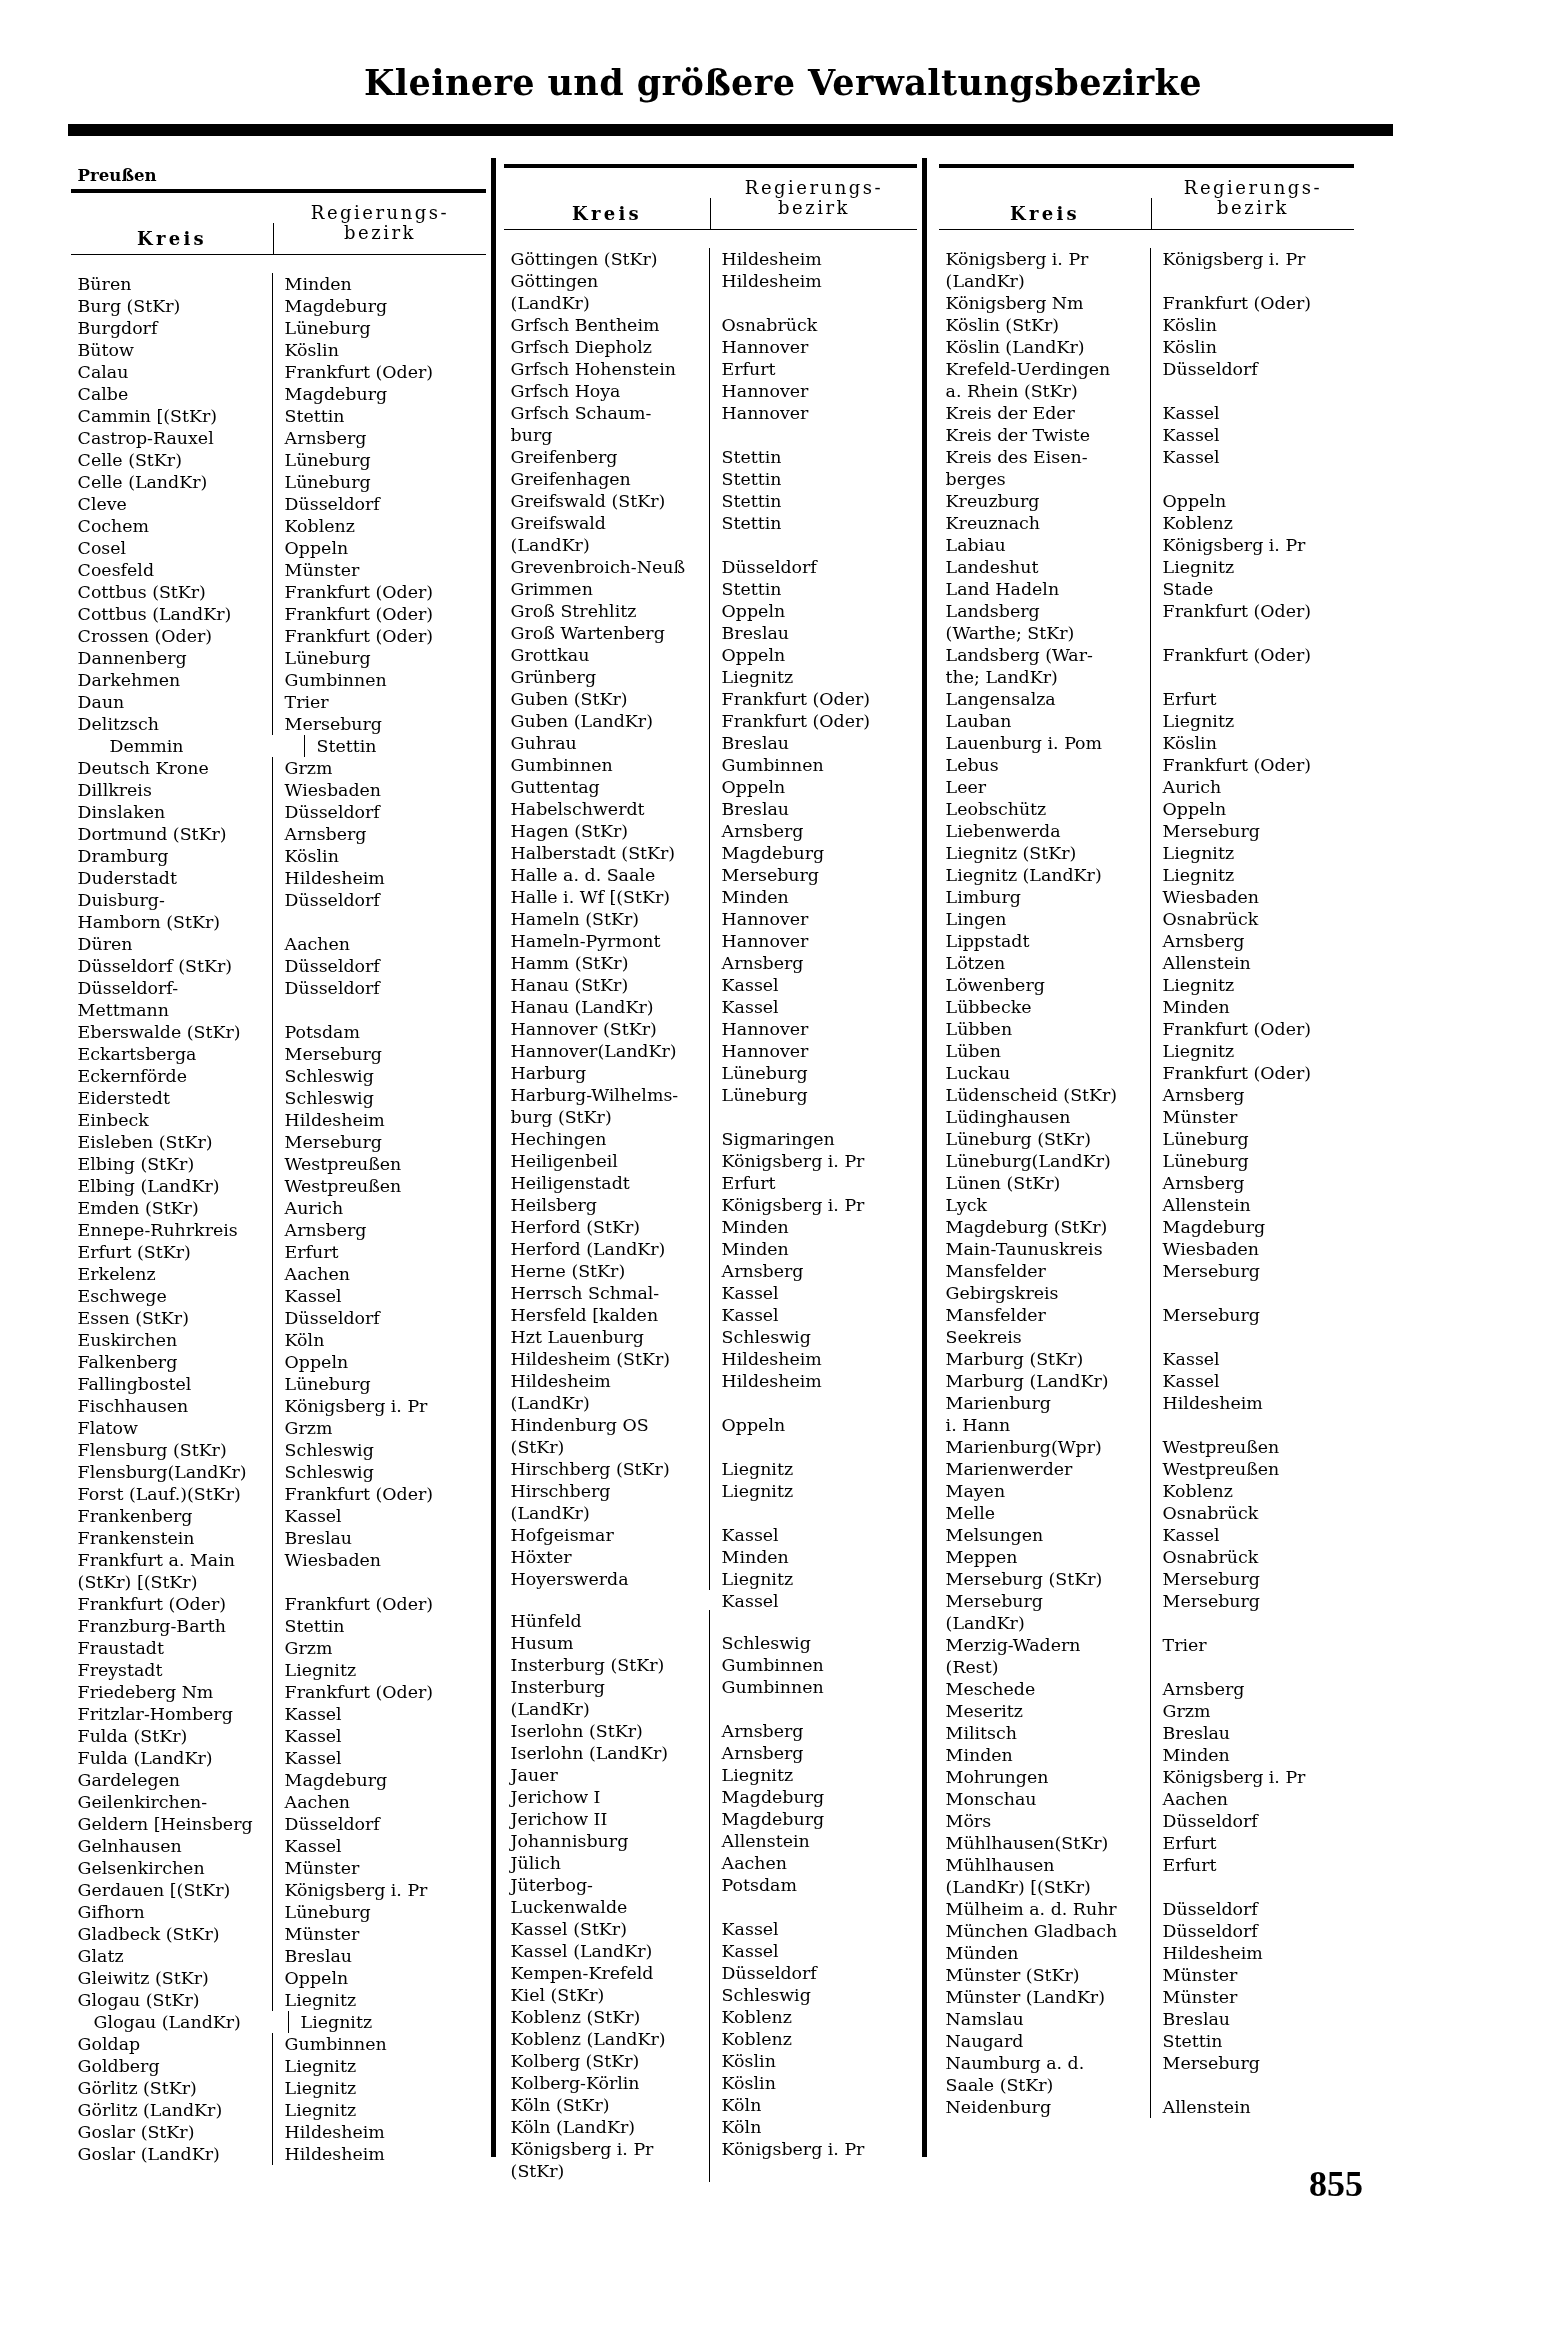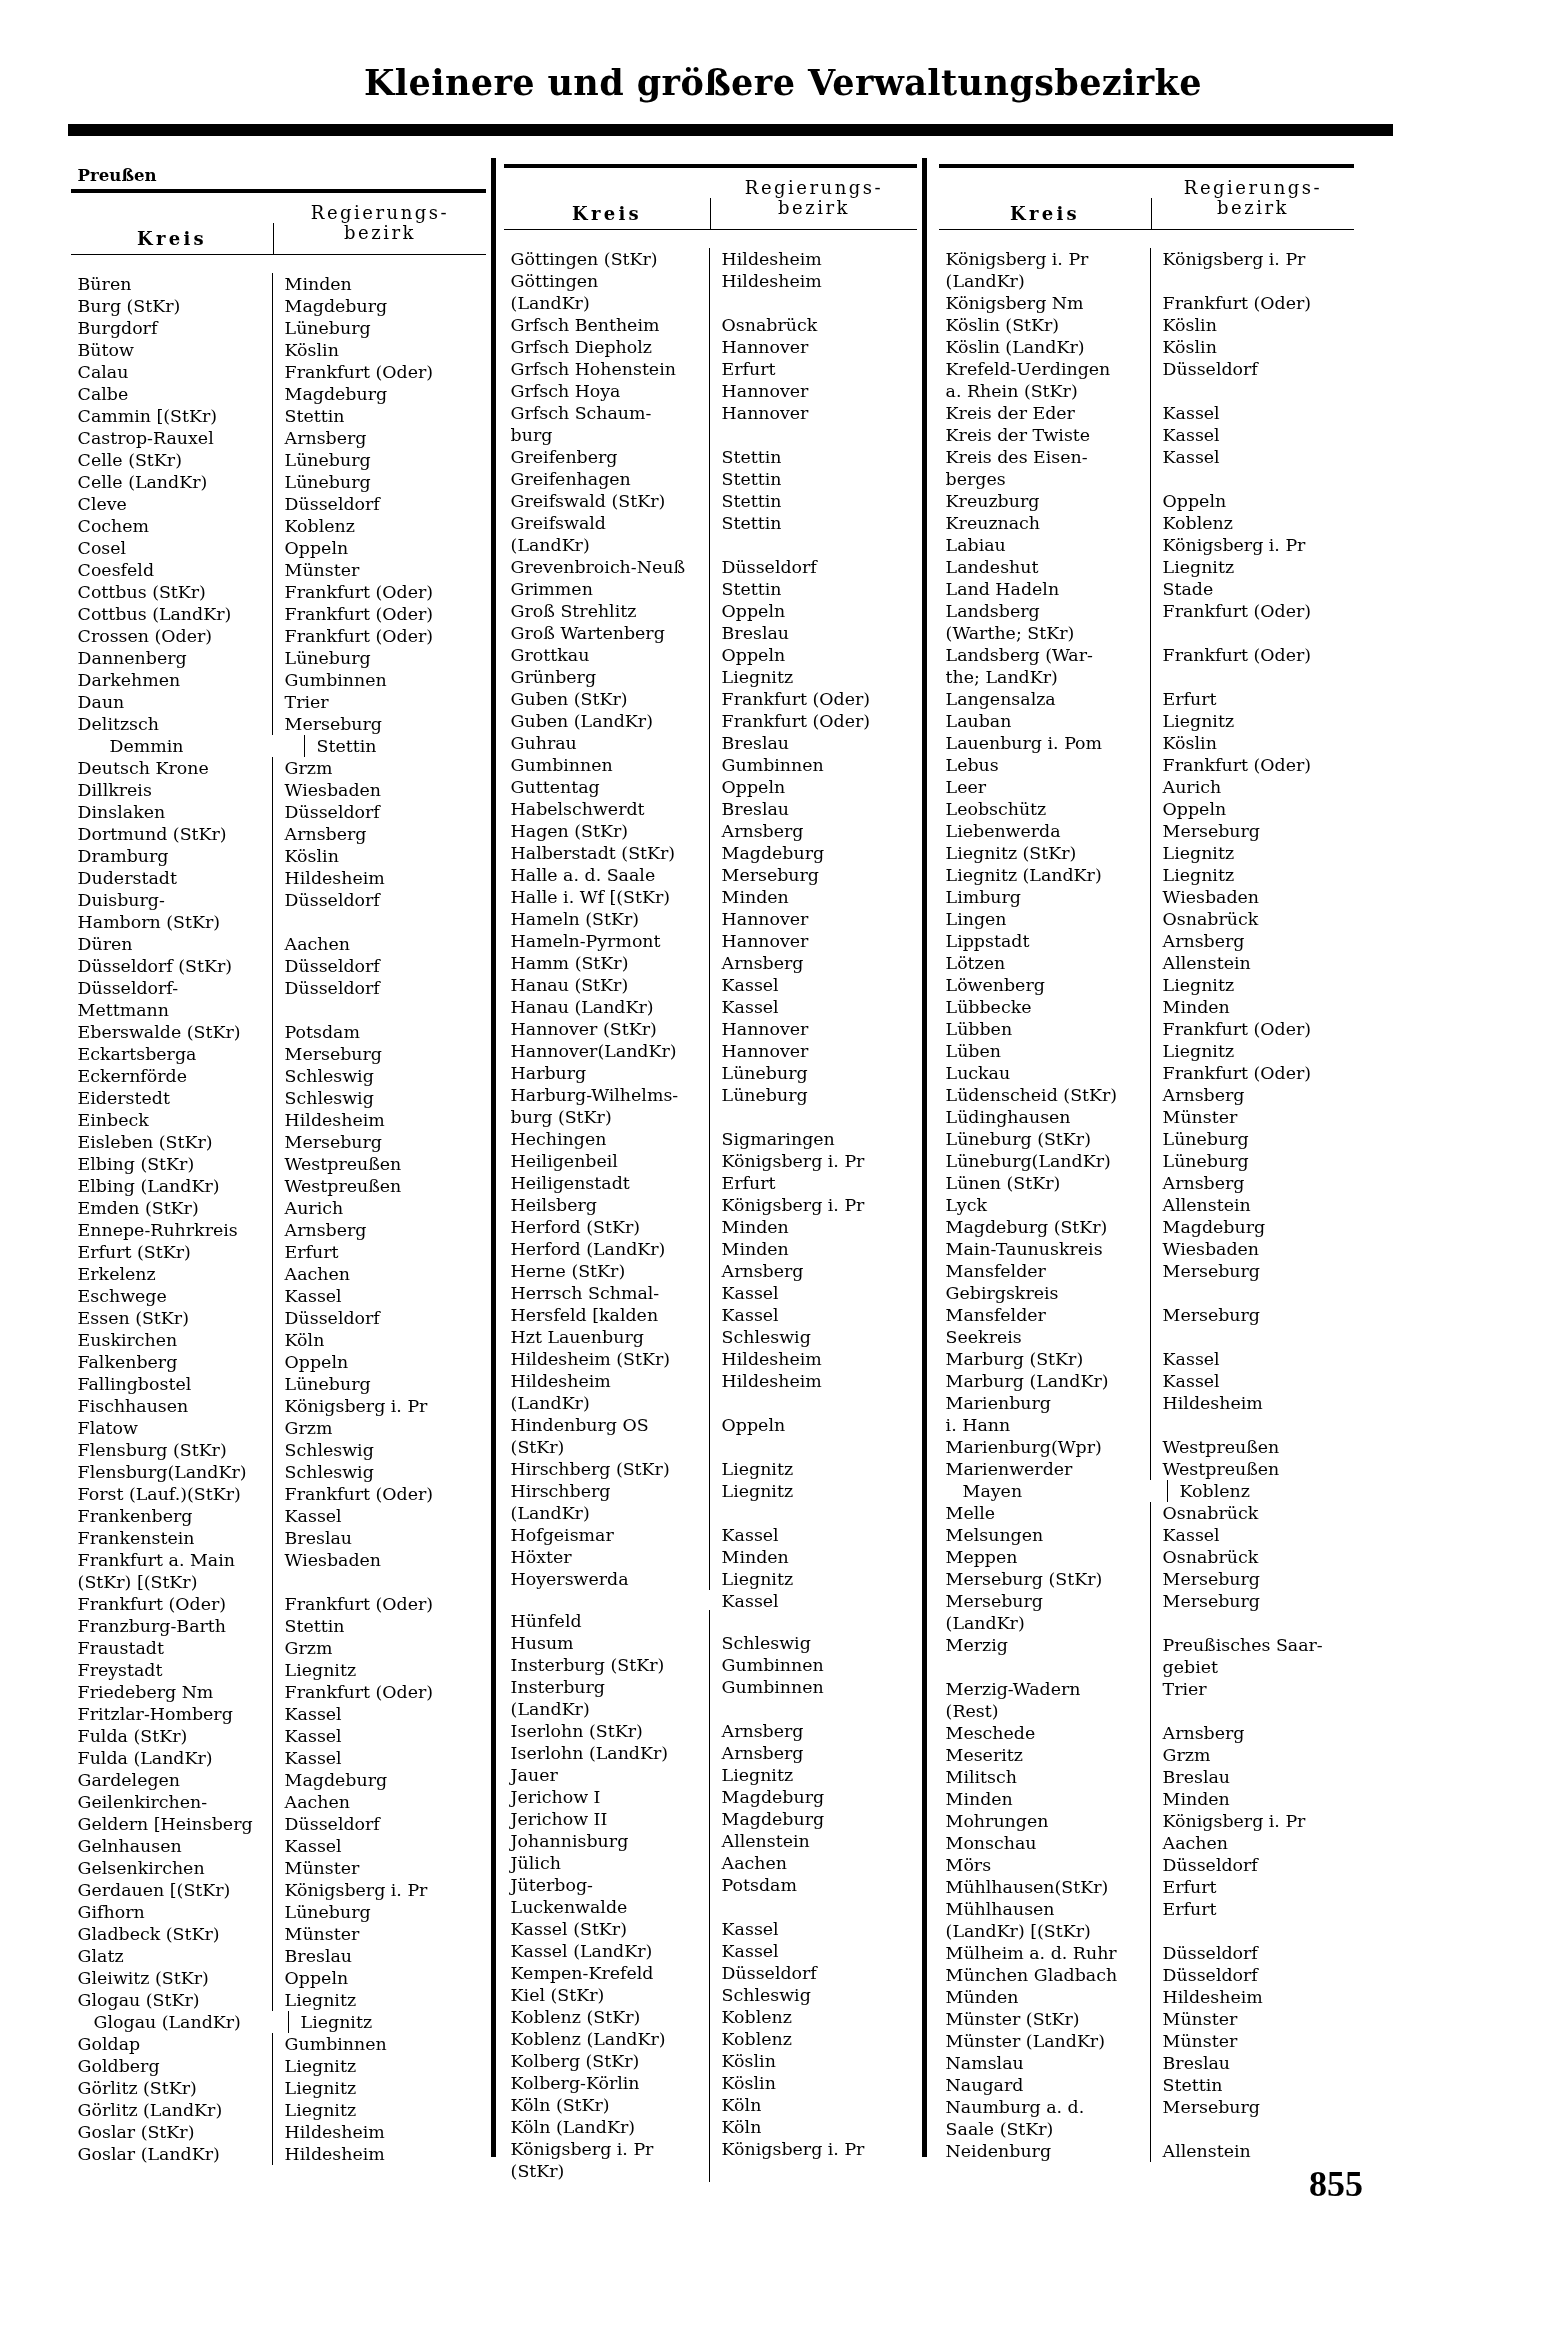--- a/index.html
+++ b/index.html
@@ -945,21 +945,21 @@
       </div>
       <div class="row">
         <div class="k" style="width: 212px;">Marienburg(Wpr)</div>
         <div class="r">Westpreußen</div>
       </div>
       <div class="row">
         <div class="k" style="width: 212px;">Marienwerder</div>
         <div class="r">Westpreußen</div>
       </div>
       <div class="row">
-        <div class="k" style="width: 212px; margin-left: 17px;">Mayen</div>
+        <div class="k" style="width: 212px;">Mayen</div>
         <div class="r">Koblenz</div>
       </div>
       <div class="row">
         <div class="k" style="width: 212px;">Melle</div>
         <div class="r">Osnabrück</div>
       </div>
       <div class="row">
         <div class="k" style="width: 212px;">Melsungen</div>
         <div class="r">Kassel</div>
       </div>
@@ -968,26 +968,20 @@
         <div class="r">Osnabrück</div>
       </div>
       <div class="row">
         <div class="k" style="width: 212px;">Merseburg (StKr)</div>
         <div class="r">Merseburg</div>
       </div>
       <div class="row">
         <div class="k" style="width: 212px;">Merseburg
    (LandKr)</div>
         <div class="r">Merseburg</div>
-      </div>
-      <div class="row">
-        <div class="k" style="width: 212px;">Merzig
- </div>
-        <div class="r">Preußisches Saar-
-   gebiet</div>
       </div>
       <div class="row">
         <div class="k" style="width: 212px;">Merzig-Wadern
    (Rest)</div>
         <div class="r">Trier</div>
       </div>
       <div class="row">
         <div class="k" style="width: 212px;">Meschede</div>
         <div class="r">Arnsberg</div>
       </div>

